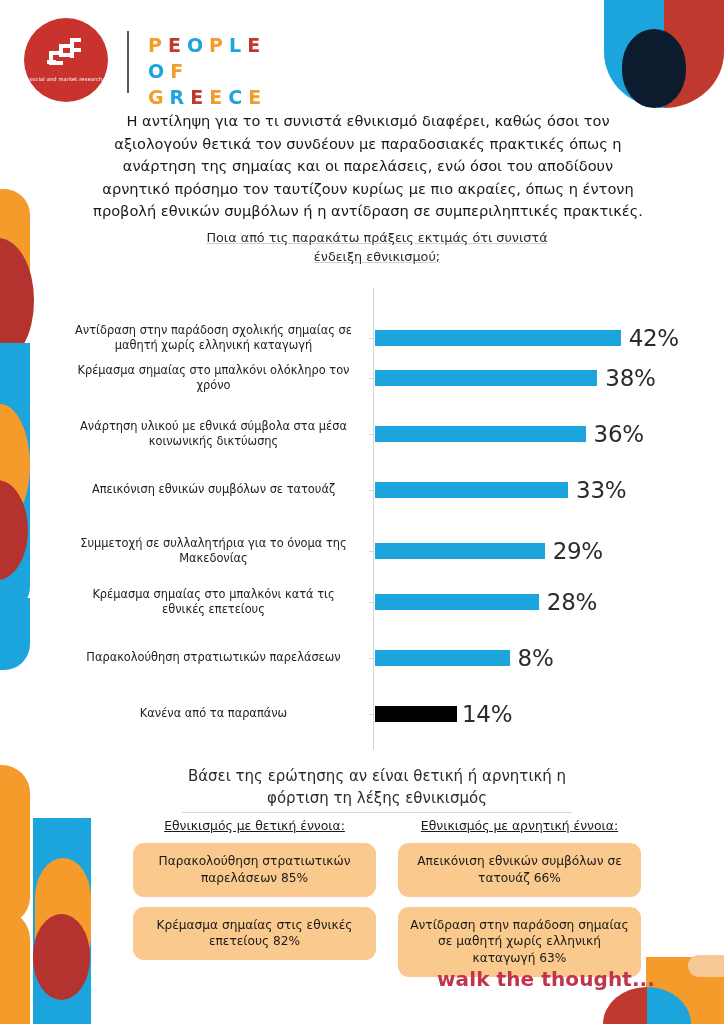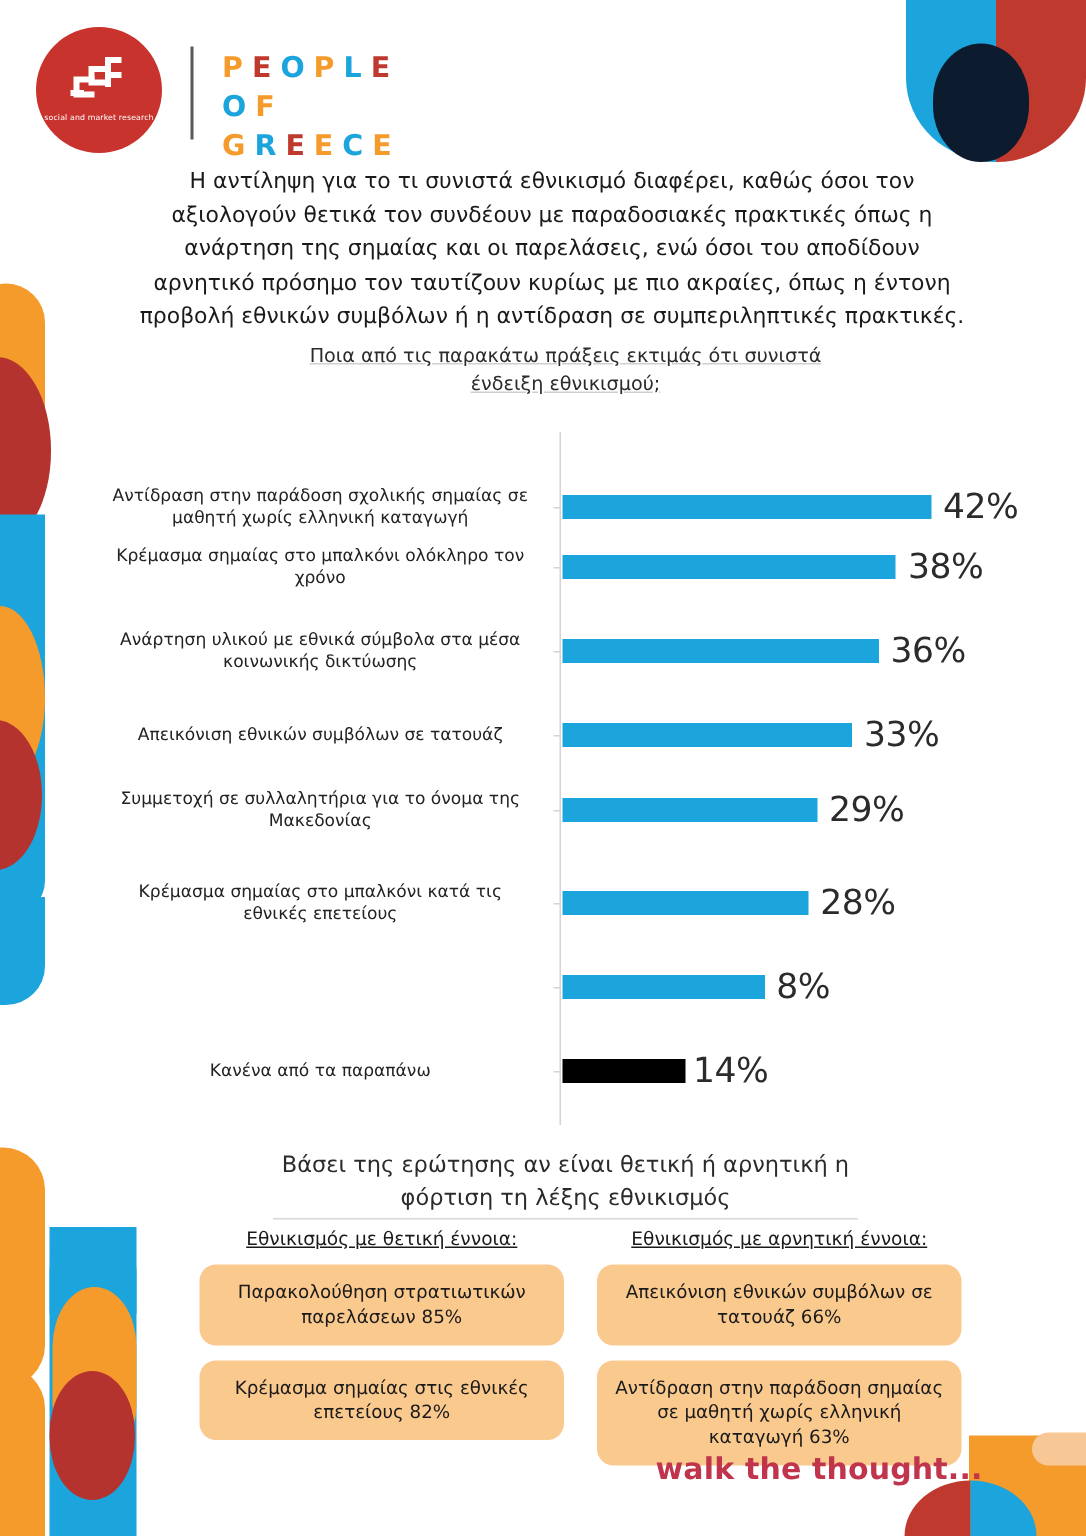--- a/index.html
+++ b/index.html
@@ -213,34 +213,35 @@
           <div class="row-label">Ανάρτηση υλικού με εθνικά σύμβολα στα μέσα κοινωνικής δικτύωσης</div>
           <div class="bar" style="width: 210.6px; background: rgb(28, 164, 220);"></div>
           <div class="bar-val" style="left: 593.6px;">36%</div>
         </div>
         <div class="row" style="top: 174px;">
           <div class="tick" style="top: 28px;"></div>
           <div class="row-label">Απεικόνιση εθνικών συμβόλων σε τατουάζ</div>
           <div class="bar" style="width: 193.05px; background: rgb(28, 164, 220);"></div>
           <div class="bar-val" style="left: 576.05px;">33%</div>
         </div>
-        <div class="row" style="top: 224px;">
+        <div class="row" style="top: 235px;">
           <div class="tick" style="top: 28px;"></div>
           <div class="row-label">Συμμετοχή σε συλλαλητήρια για το όνομα της Μακεδονίας</div>
           <div class="bar" style="width: 169.65px; background: rgb(28, 164, 220);"></div>
           <div class="bar-val" style="left: 552.65px;">29%</div>
         </div>
         <div class="row" style="top: 286px; padding-left: 16px;">
           <div class="tick" style="top: 28px;"></div>
           <div class="row-label">Κρέμασμα σημαίας στο μπαλκόνι κατά τις εθνικές επετείους</div>
           <div class="bar" style="width: 163.8px; background: rgb(28, 164, 220);"></div>
           <div class="bar-val" style="left: 546.8px;">28%</div>
         </div>
         <div class="row" style="top: 342px;">
           <div class="tick" style="top: 28px;"></div>
+          <div class="row-label">Παρακολούθηση στρατιωτικών παρελάσεων</div>
           <div class="bar" style="width: 134.55px; background: rgb(28, 164, 220);"></div>
           <div class="bar-val" style="left: 517.55px;">8%</div>
         </div>
         <div class="row" style="top: 398px;">
           <div class="tick" style="top: 28px;"></div>
           <div class="row-label">Κανένα από τα παραπάνω</div>
           <div class="bar dark" style="width: 81.9px; background: rgb(0, 0, 0);"></div>
           <div class="bar-val" style="left: 462px;">14%</div>
         </div>
       </div>

